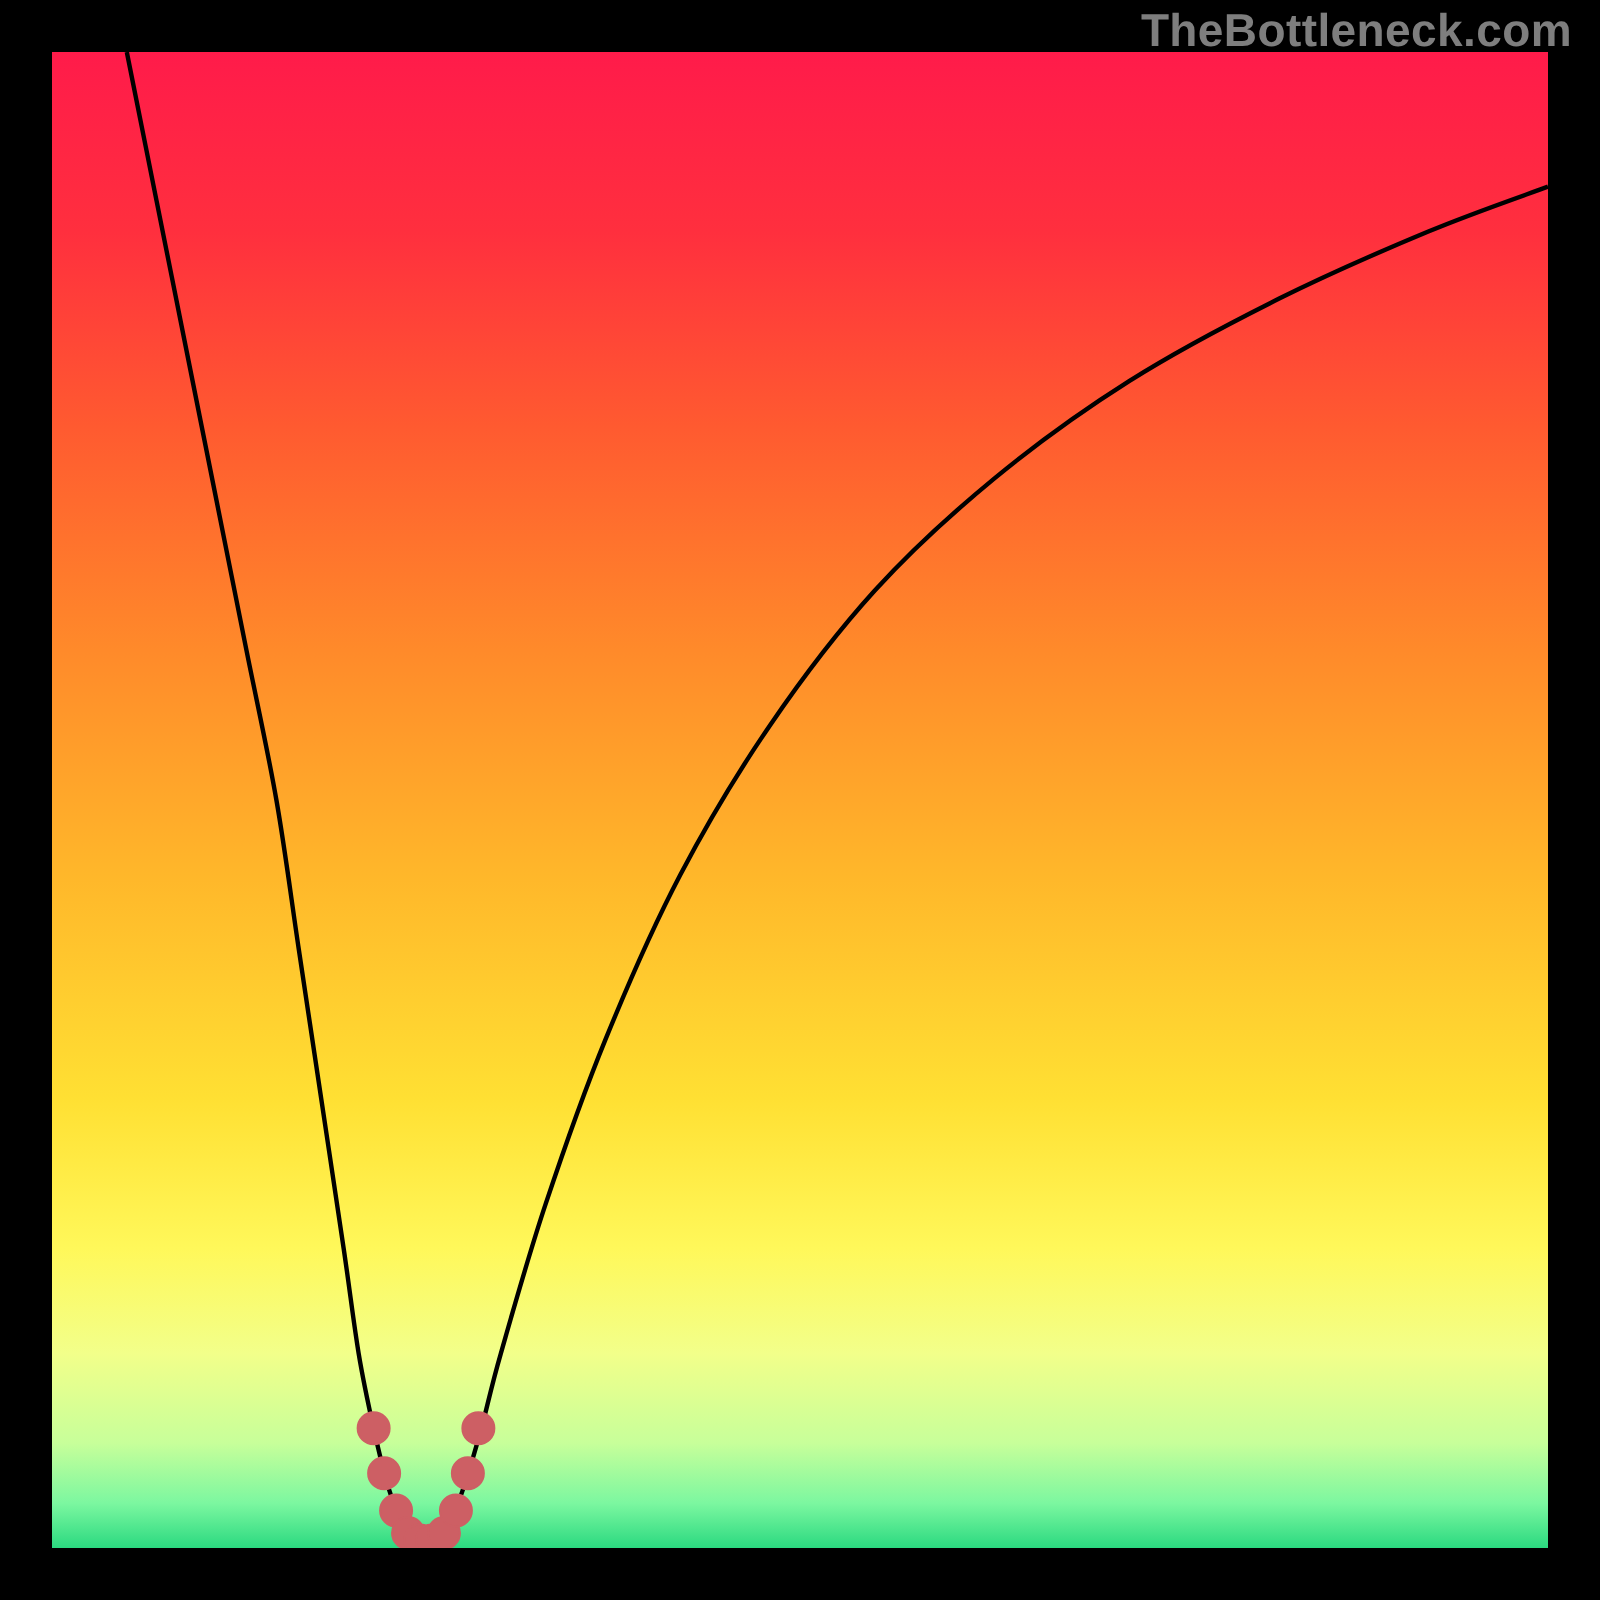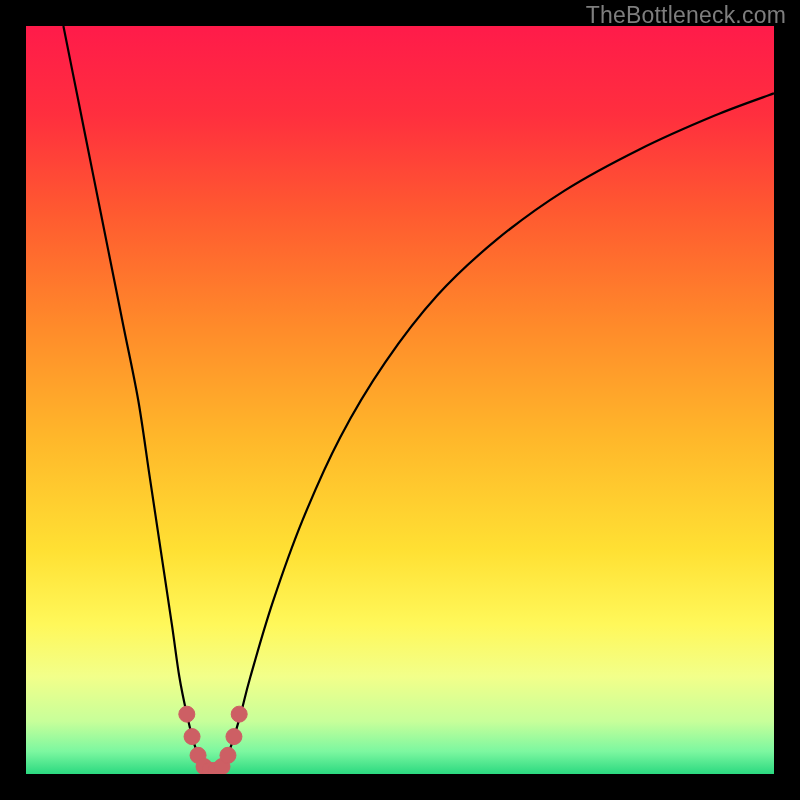--- a/index.html
+++ b/index.html
@@ -26,21 +26,21 @@
     width: 748px;
     height: 748px;
     overflow: hidden;
   }
   .watermark {
     position: absolute;
     top: 2px;
     right: 14px;
     color: #7e7e7e;
     font-size: 23px;
-    font-weight: 400;
+    font-weight: 700;
     letter-spacing: 0.2px;
   }
   svg {
     display: block;
   }
 </style>
 </head>
 <body>
 
 <div class="frame">

